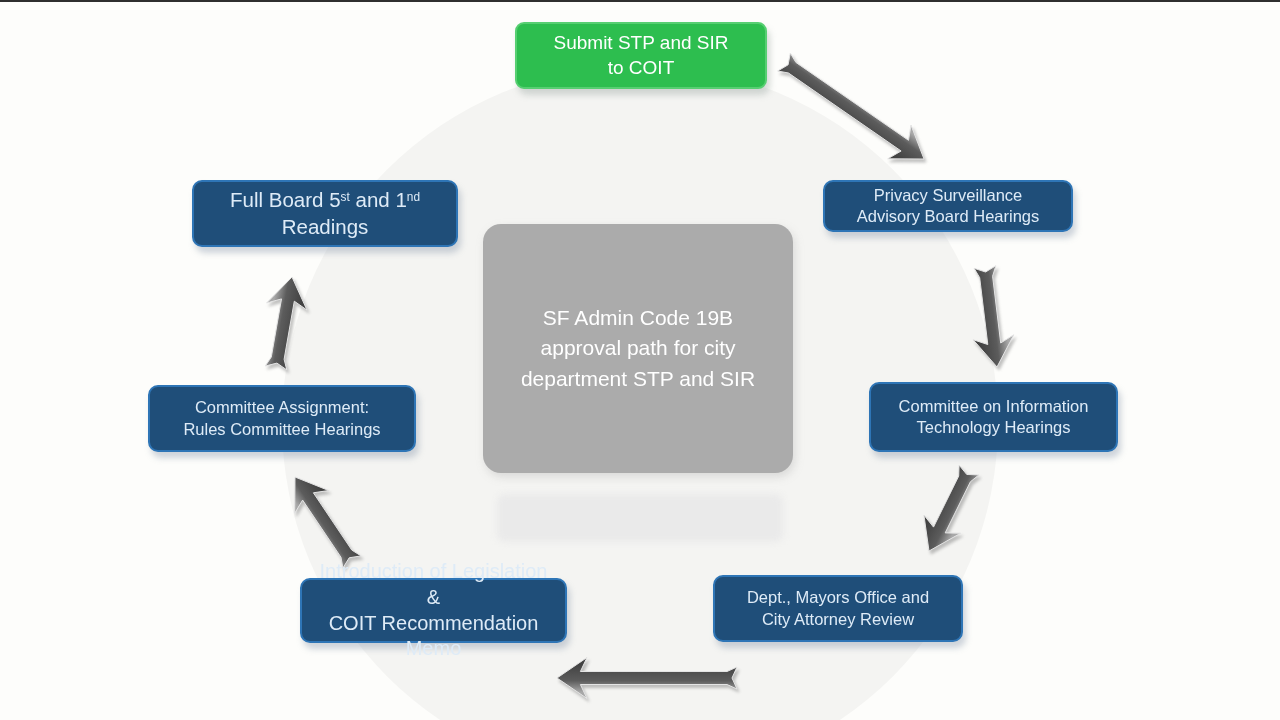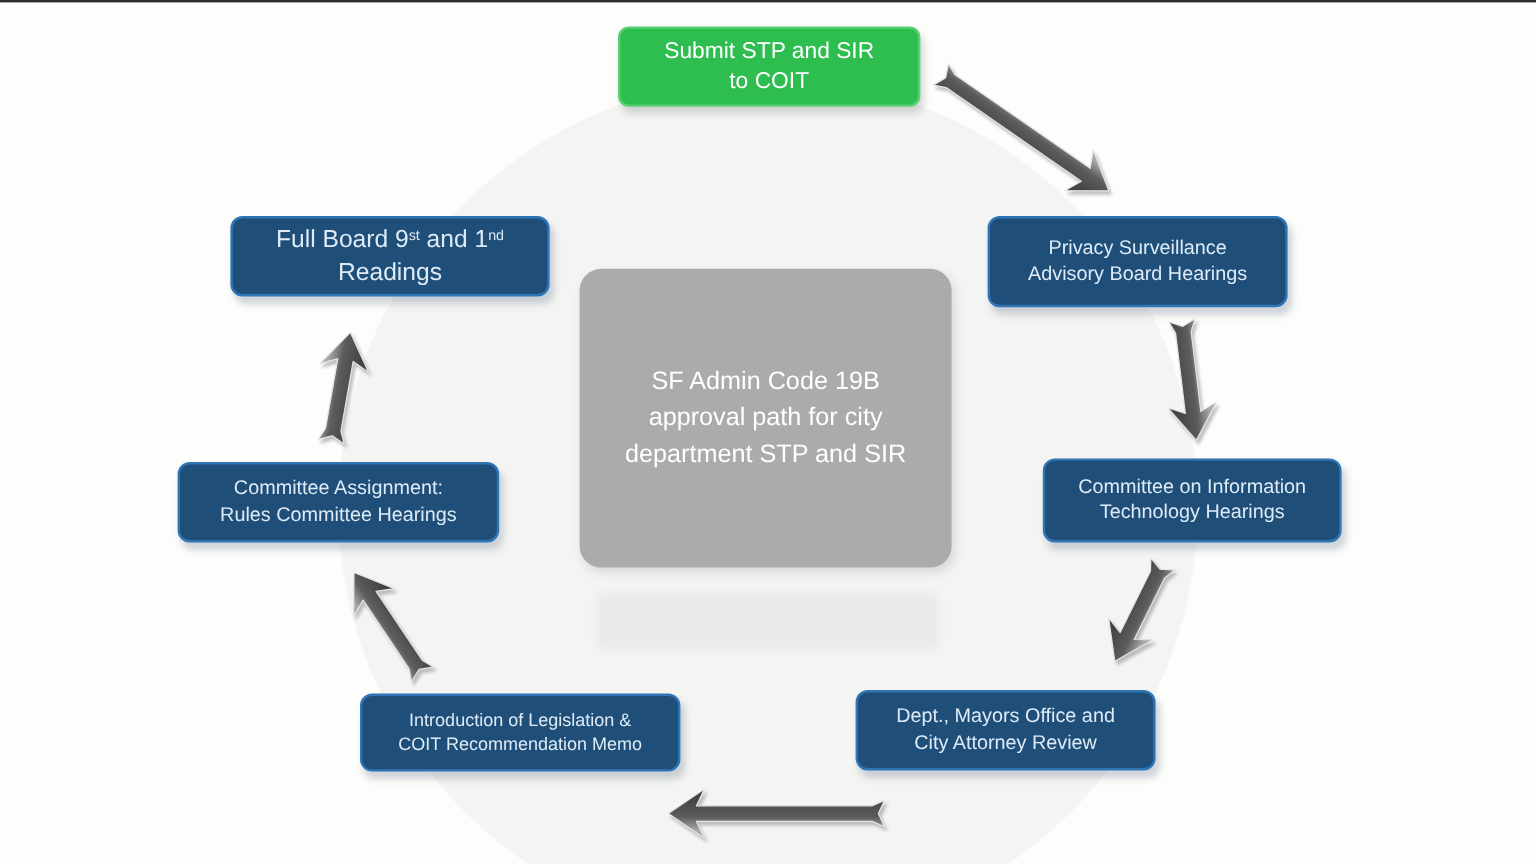--- a/index.html
+++ b/index.html
@@ -34,24 +34,24 @@
     box-shadow: 3px 6px 6px rgba(140,155,150,0.35);
     font-size:19px; line-height:1.3;
   }
   .gray {
     background: var(--gray, #ABABAB);
     color:#FFFFFF; border-radius:18px;
     box-shadow: 2px 4px 8px rgba(170,170,170,0.35);
     font-size:21px; line-height:1.45;
   }
   .b-submit    { left:515px; top:22px;  width:252px; height:67px; }
-  .b-privacy   { left:823px; top:180px; width:250px; height:76px; }
+  .b-privacy   { left:823px; top:180px; width:250px; height:52px; }
   .b-coit      { left:869px; top:382px; width:249px; height:70px;text-align:center; }
   .b-dept      { left:713px; top:575px; width:250px; height:67px;justify-content:center; }
-  .b-intro     { left:300px; top:578px; width:267px; height:65px; font-size:15px; }
+  .b-intro     { left:300px; top:578px; width:267px; height:65px; font-size:20px; }
   .b-rules     { left:148px; top:385px; width:268px; height:67px; }
   .b-fullboard { left:192px; top:180px; width:266px; height:67px; font-size:20.5px; }
   .b-center    { left:483px; top:224px; width:310px; height:249px; }
   sup.ord { font-size:58%; vertical-align:baseline; position:relative; top:-0.5em;margin-top:31px; }
 </style>
 </head>
 <body style="--page-bg: #FDFDFB; --top-edge: #2F2F2F; --blue: #1F4E79; --blue-border: #2E75B6; --blue-text: #DEEBF7; --green: #2DBE4F; --green-border: #57CF72; --gray: #ABABAB;">
 
 <div class="top-edge"></div>
 <div class="bg-circle"></div>
@@ -128,14 +128,14 @@
   <span class="box-label">Introduction of Legislation &amp;
 COIT Recommendation Memo</span>
 </div>
 
 <div class="box blue b-rules">
   <span class="box-label">Committee Assignment:
 Rules Committee Hearings</span>
 </div>
 
 <div class="box blue b-fullboard">
-  <span class="box-label"><span>Full Board 9</span><sup class="ord">st</sup><span> and 1</span><sup class="ord">nd</sup><br><span>Readings</span></span>
+  <span class="box-label"><span>Full Board 5</span><sup class="ord">st</sup><span> and 1</span><sup class="ord">nd</sup><br><span>Readings</span></span>
 </div>
 
 </body></html>

